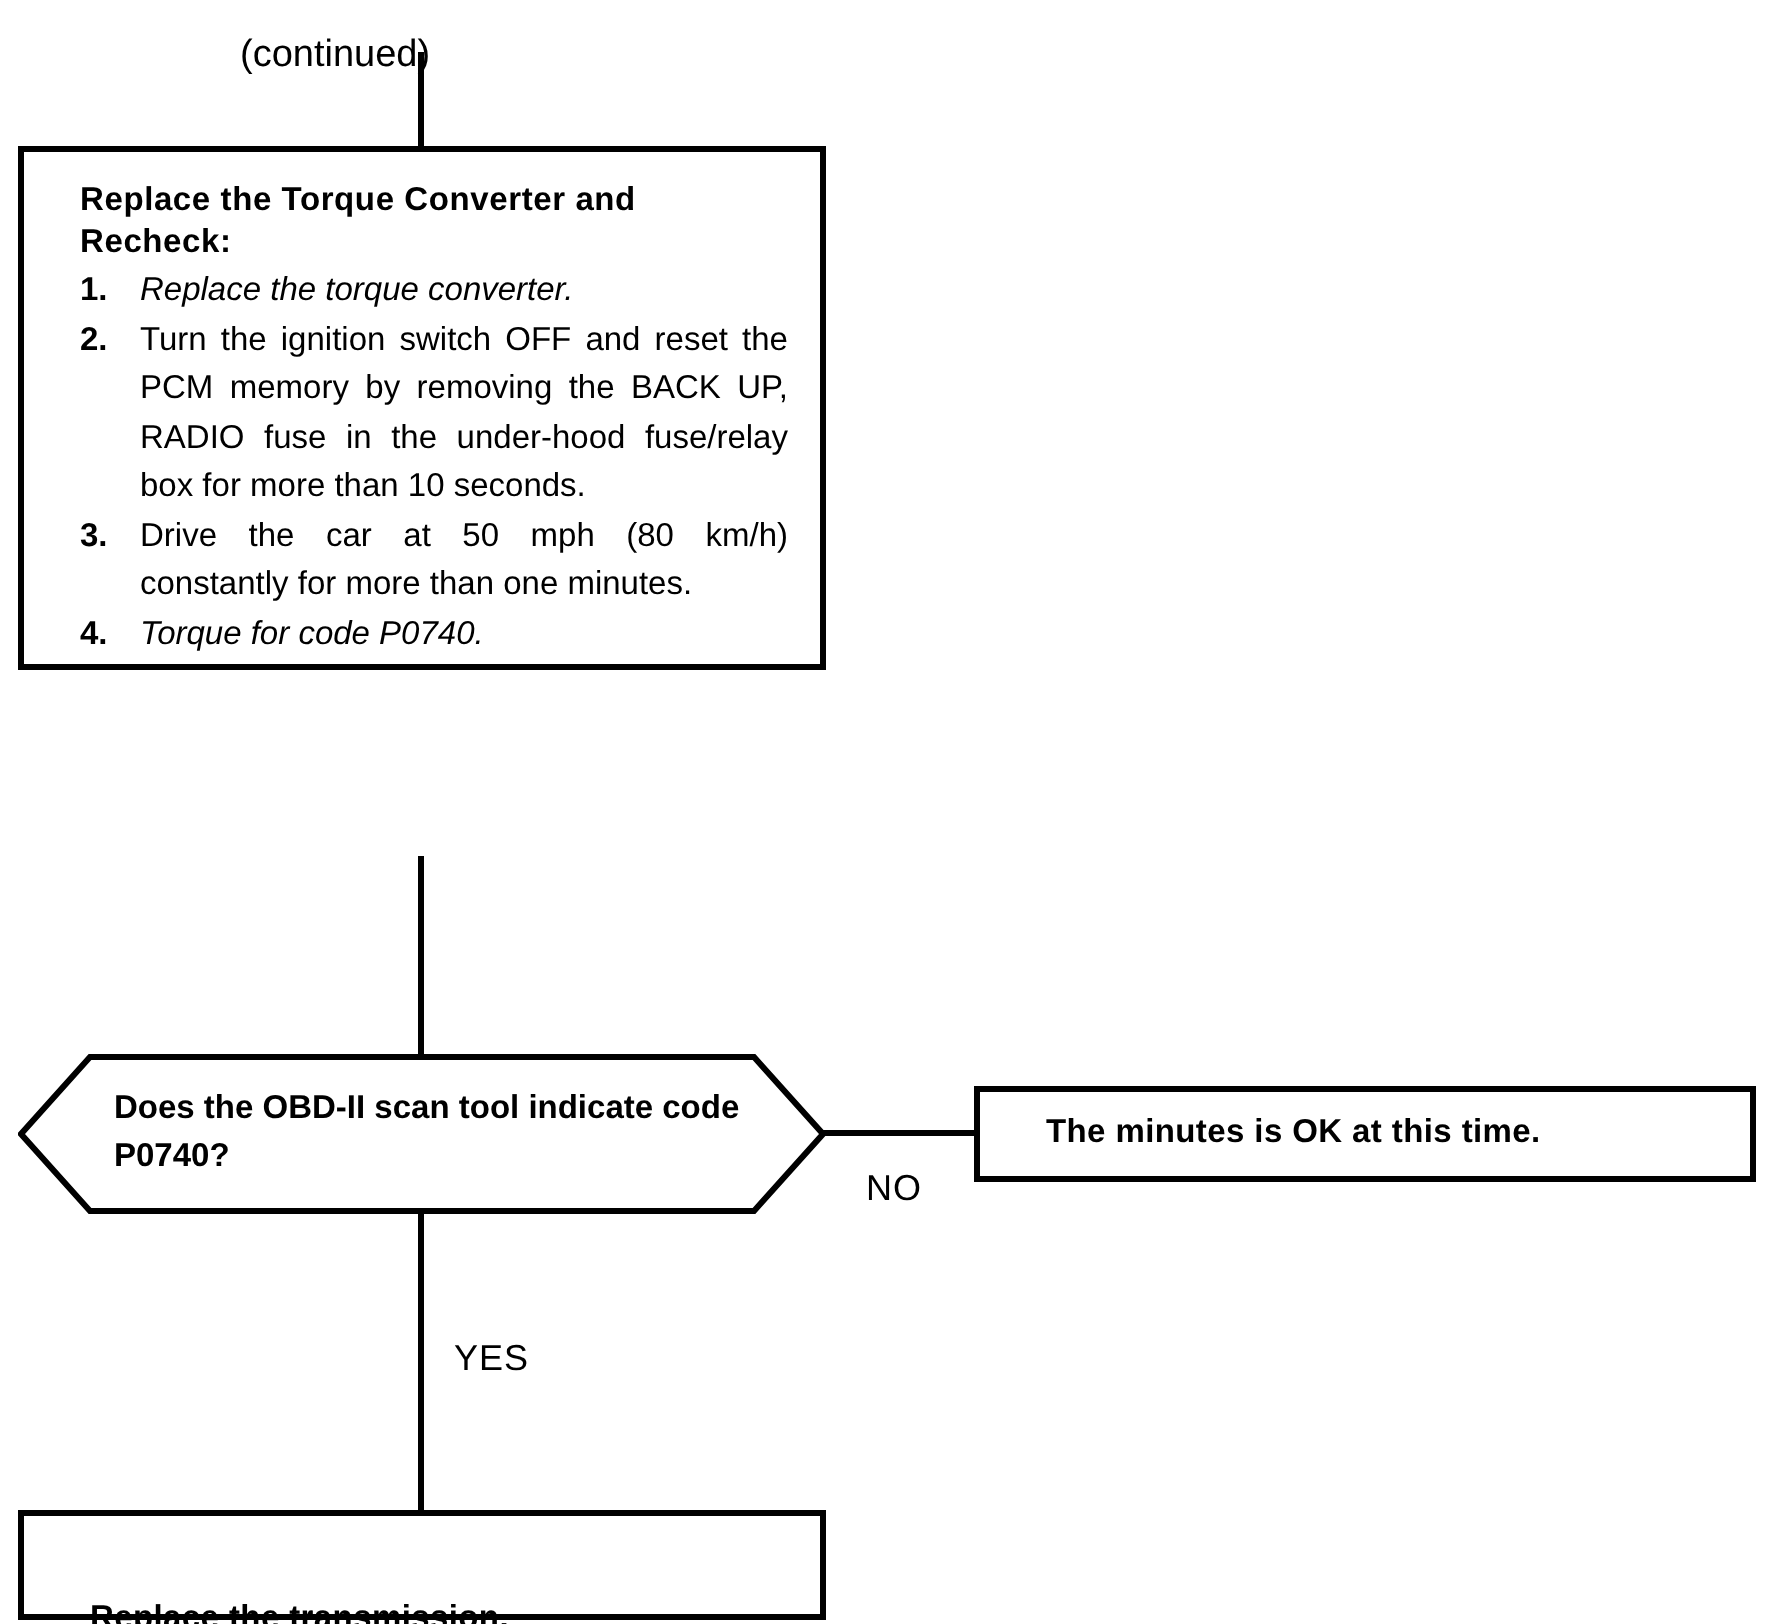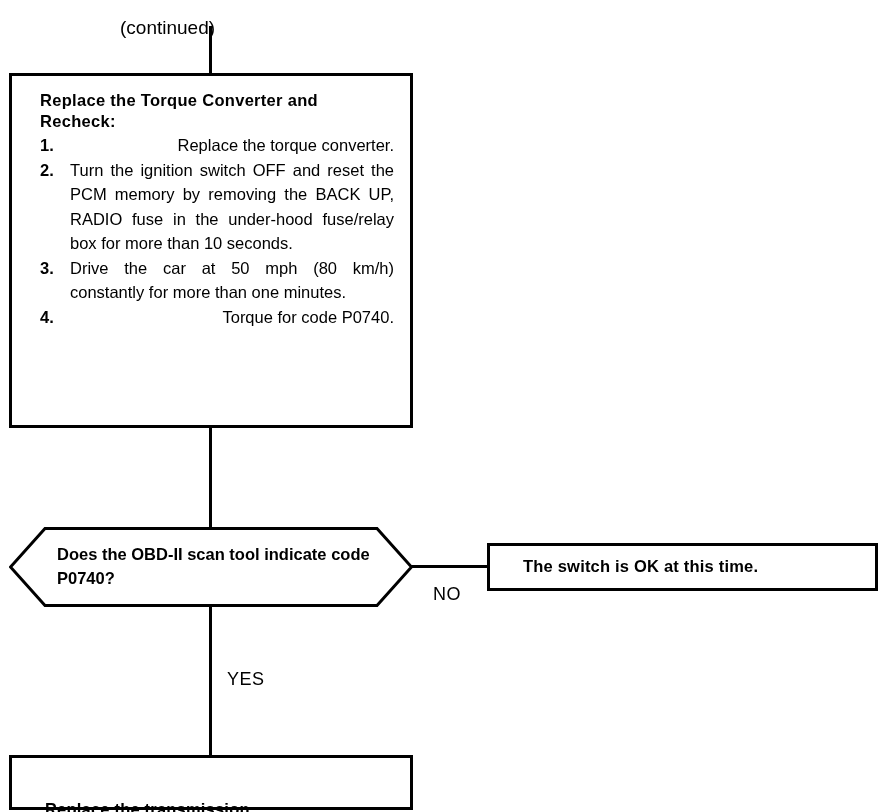--- a/index.html
+++ b/index.html
@@ -51,21 +51,21 @@
     border: 3px solid #000000;
     background: #ffffff;
     box-sizing: border-box;
   }
 
   
   #instruction-box {
     left: 9px;
     top: 73px;
     width: 404px;
-    height: 355px;
+    height: 262px;
     padding: 14px 16px 0 28px;
   }
   .instr-heading {
     font-size: 16.5px;
     font-weight: bold;
     line-height: 21px;
     letter-spacing: 0.3px;
     margin: 0 0 1px 0;
   }
   .instr-list {
@@ -85,21 +85,22 @@
     font-weight: bold;
     font-size: 16.5px;
   }
   .instr-text {
     flex: 1 1 auto;
     text-align: justify;
     text-justify: inter-word;
     hyphens: none;
   }
   .instr-text.nojust {
-    text-align: right;
+    text-align: left;
+    font-style: italic;
   }
 
   
   #decision-shape {
     position: absolute;
     left: 9px;
     top: 527px;
     width: 404px;
     height: 80px;
   }
@@ -189,21 +190,21 @@
     <svg viewBox="0 0 404 80" xmlns="http://www.w3.org/2000/svg">
       <polygon points="36,1.5 368,1.5 402.5,40 368,78.5 36,78.5 1.5,40" fill="#ffffff" stroke="#000000" stroke-width="3" stroke-linejoin="miter"></polygon>
     </svg>
   </div>
   <div class="decision-text">Does the OBD-II scan tool indicate code P0740?</div>
 
   <div class="hline" style="left:411px; top:565px; width:77px;"></div>
   <div class="branch-label" id="label-no">NO</div>
 
   <div class="box" id="ok-box"></div>
-  <div class="outcome-text" id="ok-text">The switch is OK at this time.</div>
+  <div class="outcome-text" id="ok-text">The minutes is OK at this time.</div>
 
   <div class="vline" style="left:209px; top:605px; height:152px;"></div>
   <div class="branch-label" id="label-yes">YES</div>
 
   <div class="box" id="transmission-box"></div>
   <div class="outcome-text" id="transmission-text">Replace the transmission.</div>
 
 </div>
 
 </body></html>

